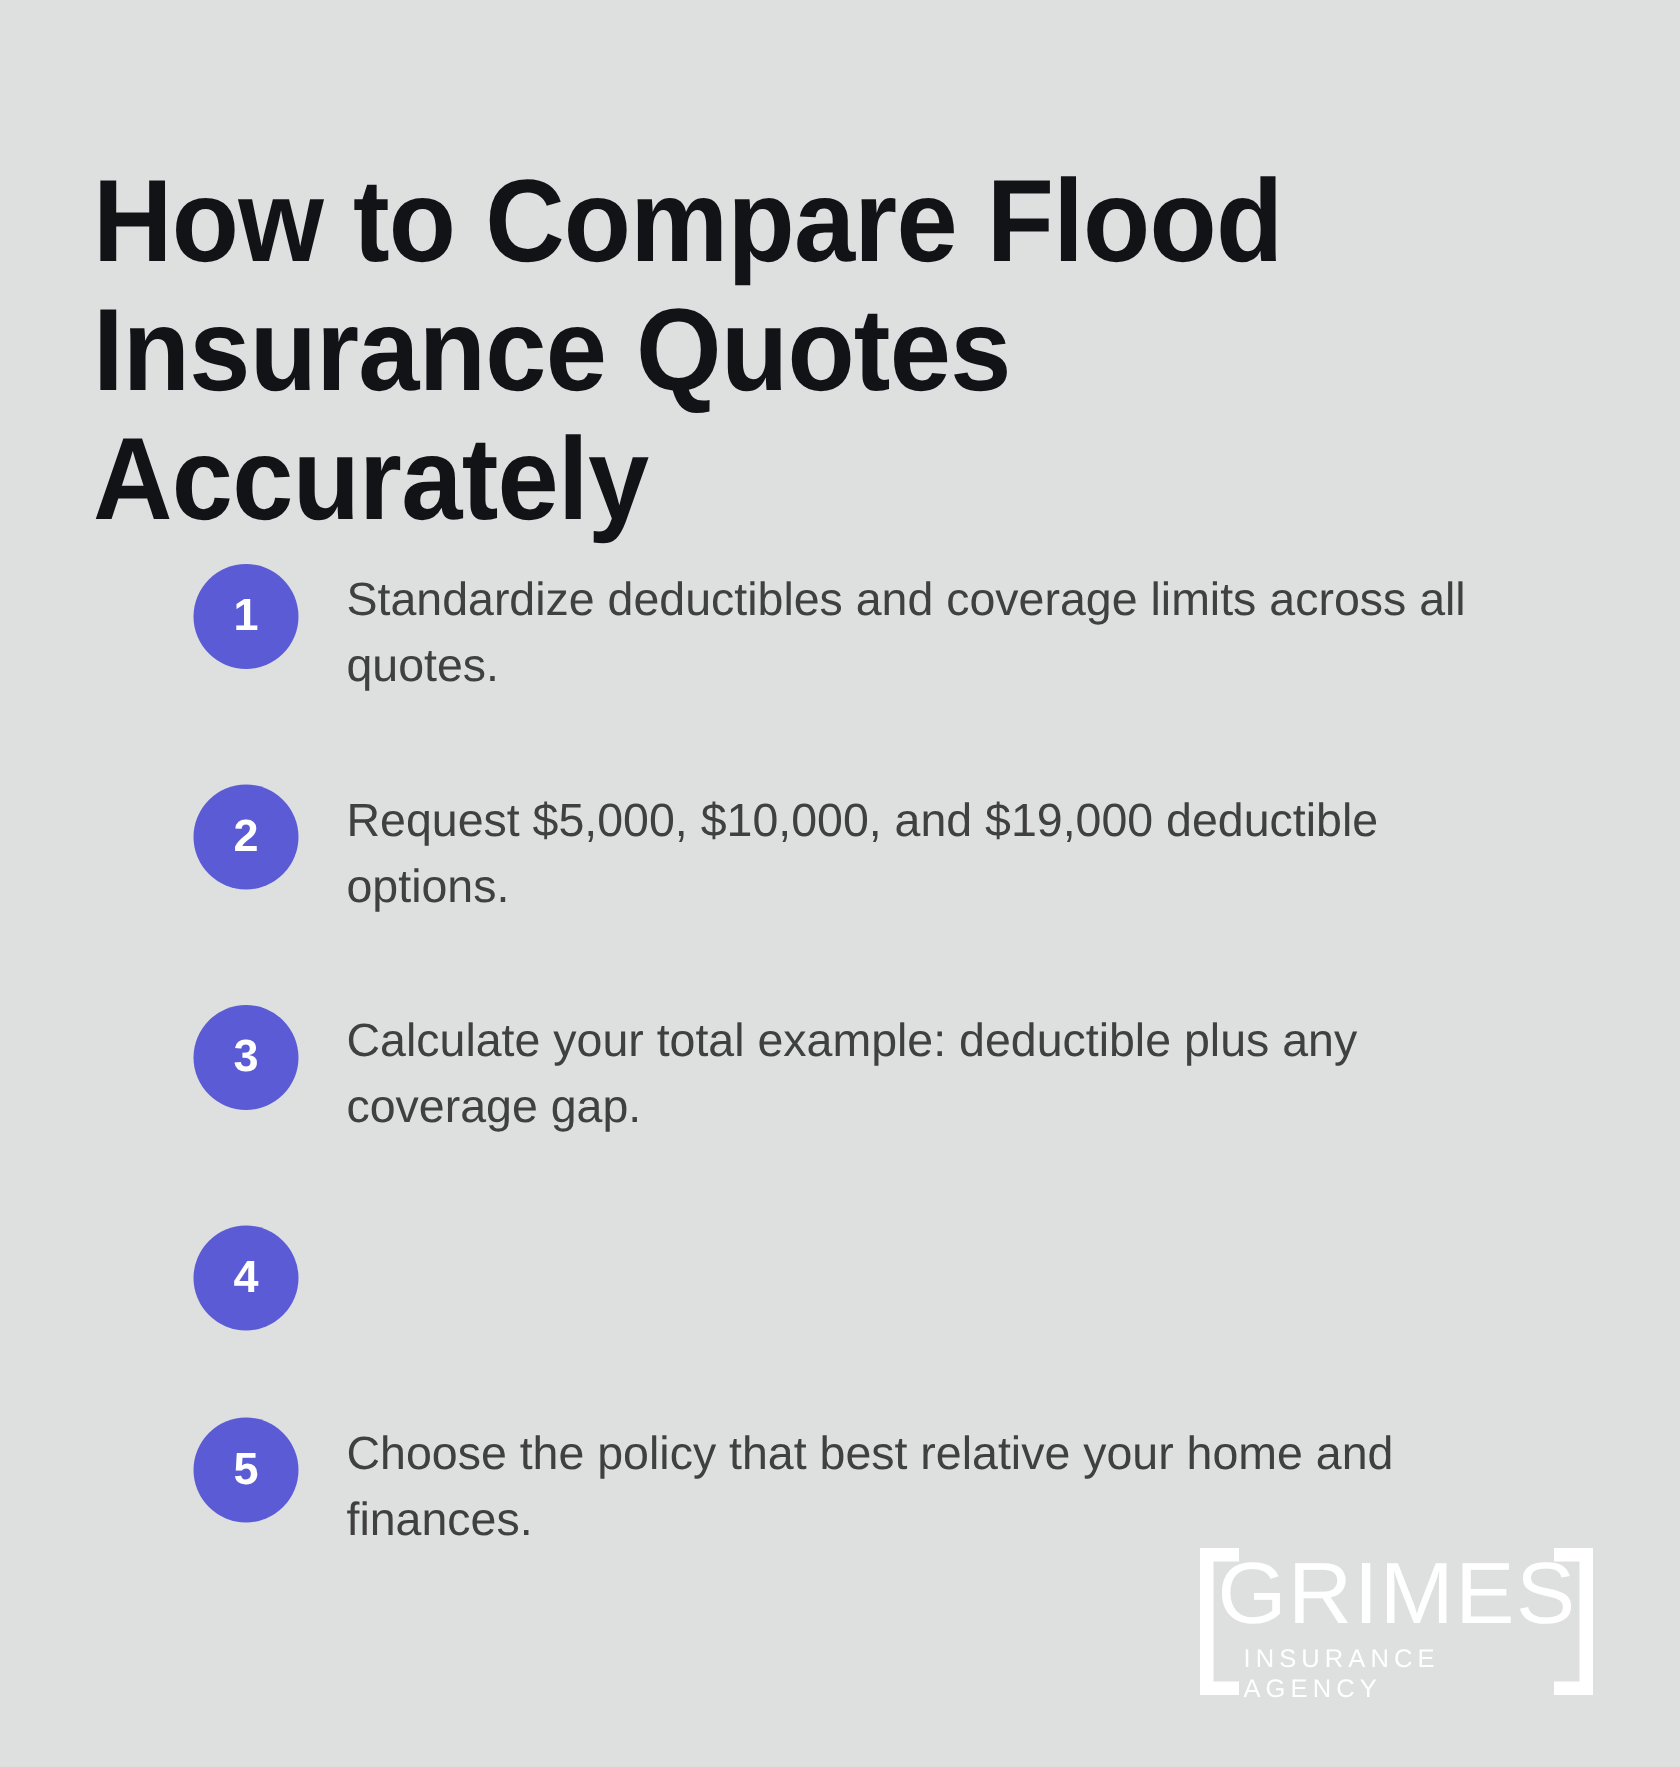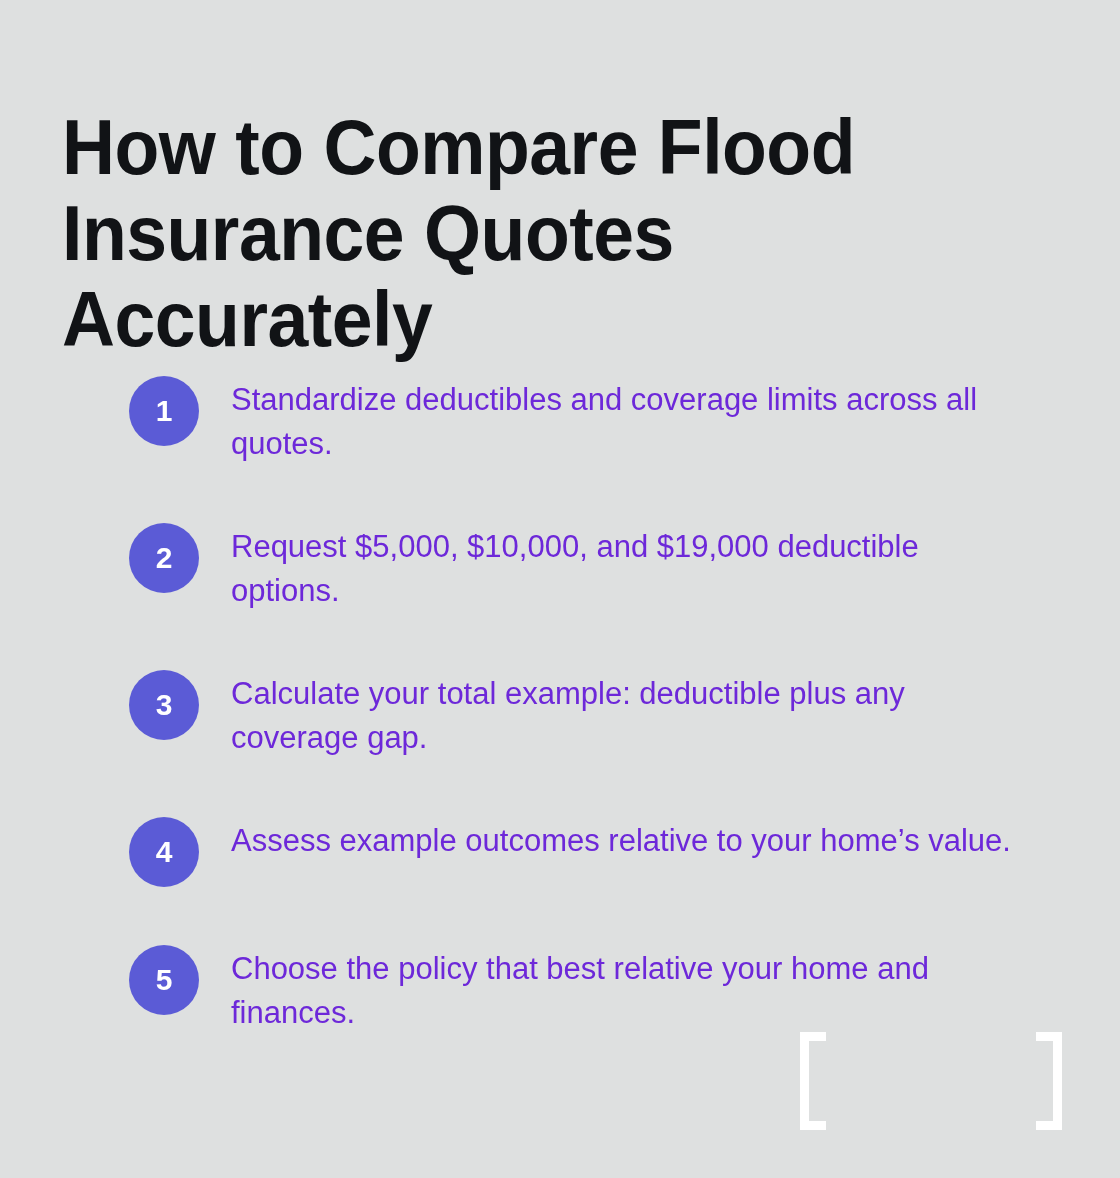--- a/index.html
+++ b/index.html
@@ -76,21 +76,21 @@
     justify-content: center;
     line-height: 1;
     margin-top: 0px;
     box-sizing: border-box;
   }
 
   .step-text {
     margin-left: 32px;
     font-size: 31px;
     line-height: 43.5px;
-    color: #6d28d9;
+    color: #404040;
     font-weight: normal;
     max-width: 802px;
     padding-top: 2px;
   }
 
   
   .logo {
     position: absolute;
     left: 800px;
     top: 1032px;
@@ -175,28 +175,31 @@
       <div class="step-text">Request $5,000, $10,000, and $19,000 deductible options.</div>
     </div>
 
     <div class="step">
       <div class="badge">3</div>
       <div class="step-text">Calculate your total example: deductible plus any coverage gap.</div>
     </div>
 
     <div class="step">
       <div class="badge">4</div>
-      <div class="step-text">Assess example outcomes relative to your home’s value.</div>
     </div>
 
     <div class="step">
       <div class="badge">5</div>
       <div class="step-text">Choose the policy that best relative your home and finances.</div>
     </div>
 
   </div>
 
   <div class="logo">
     <div class="logo-bracket left"></div>
+    <div class="logo-inner">
+      <div class="logo-word">GRIMES</div>
+      <div class="logo-sub">INSURANCE AGENCY</div>
+    </div>
     <div class="logo-bracket right"></div>
   </div>
 
 </div>
 
 </body></html>

